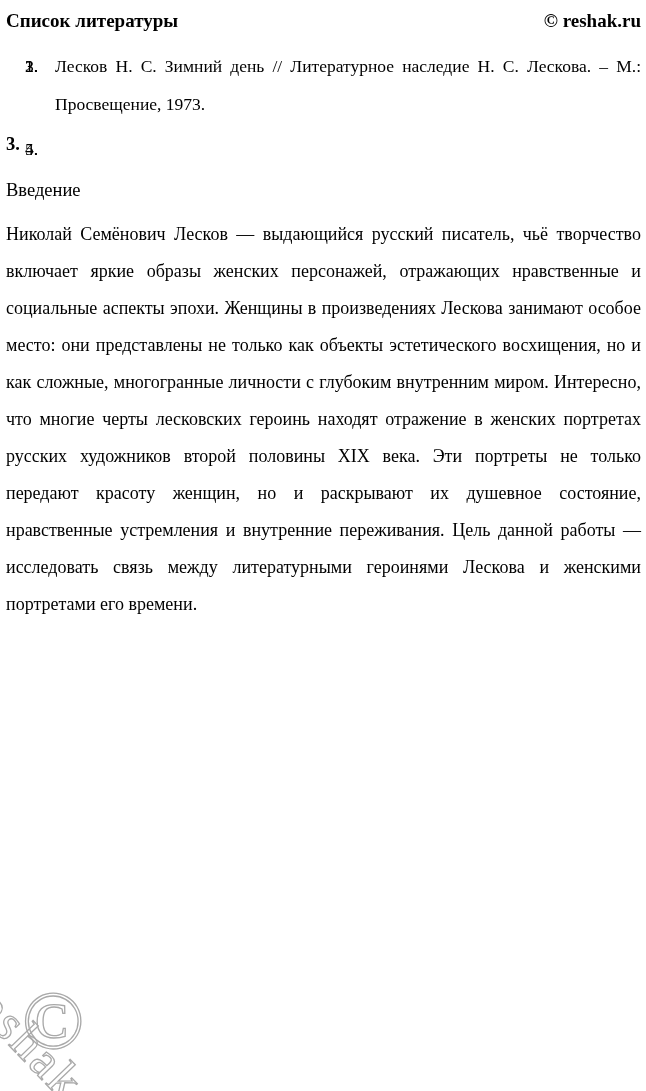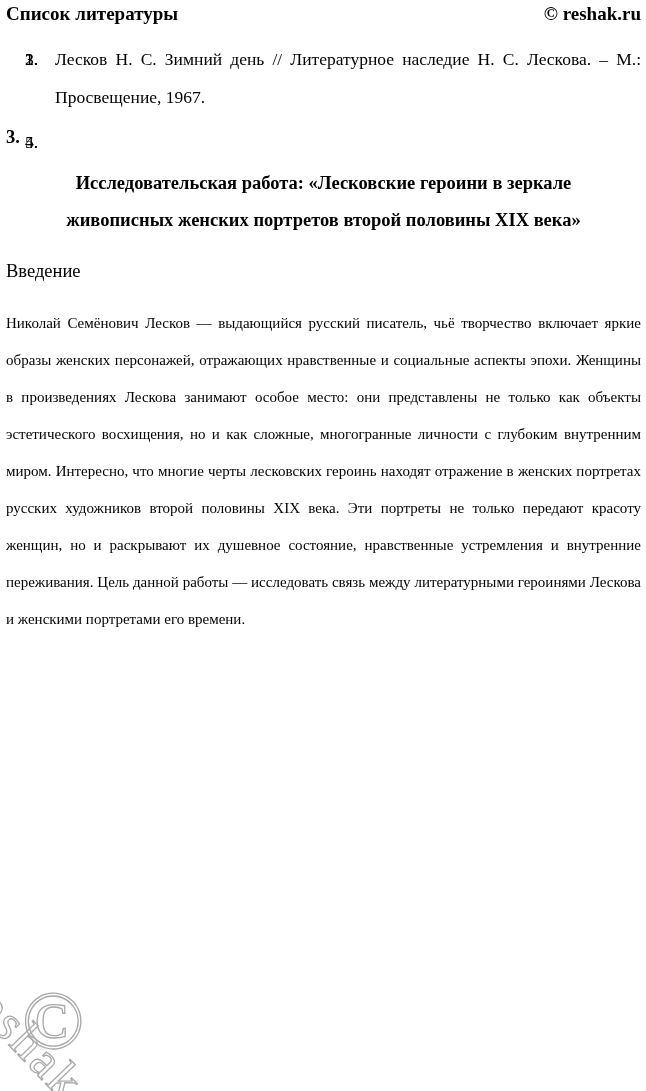--- a/index.html
+++ b/index.html
@@ -14,20 +14,21 @@
   }
   .page {
     padding: 2px 5px 0 6px;
     position: relative;
   }
   
   .header {
     display: flex;
     justify-content: space-between;
     align-items: flex-start;
+    margin-top: 7px;
   }
   .header-title {
     font-weight: bold;
     font-size: 19px;
     line-height: 24px;
   }
   .header-watermark {
     font-size: 19px;
     line-height: 24px;
     font-weight: bold;
@@ -67,24 +68,24 @@
     margin-top: 14px;
     padding: 0 14px;
   }
   .subheading {
     font-weight: normal;
     font-size: 18.5px;
     line-height: 28px;
     margin-top: 18px;
   }
   .intro-paragraph {
-    font-size: 15px;
+    font-size: 18px;
     line-height: 37px;
     text-align: justify;
-    margin-top: 20px;
+    margin-top: 12px;
   }
   
   .wm-logo {
     position: absolute;
     left: 0;
     top: 962px;
     width: 220px;
     height: 140px;
     pointer-events: none;
     z-index: 5;
@@ -123,33 +124,32 @@
 
   <ol class="bib-list">
     <li class="bib-item">
       <span class="bib-num">1.</span>
     </li>
     <li class="bib-item">
       <span class="bib-num">2.</span>
     </li>
     <li class="bib-item">
       <span class="bib-num">3.</span>
-      <span class="bib-text">Лесков Н. С. Зимний день // Литературное наследие Н. С. Лескова. – М.: Просвещение, 1967.</span>
+      <span class="bib-text">Лесков Н. С. Зимний день // Литературное наследие Н. С. Лескова. – М.: Просвещение, 1973.</span>
     </li>
     <li class="bib-item">
       <span class="bib-num">4.</span>
     </li>
     <li class="bib-item">
       <span class="bib-num">5.</span>
     </li>
   </ol>
 
   <div class="section-number">3.</div>
 
-  <div class="research-title">Исследовательская работа: «Лесковские героини в зеркале живописных женских портретов второй половины XIX века»</div>
 
   <div class="subheading">Введение</div>
 
   <div class="intro-paragraph">Николай Семёнович Лесков — выдающийся русский писатель, чьё творчество включает яркие образы женских персонажей, отражающих нравственные и социальные аспекты эпохи. Женщины в произведениях Лескова занимают особое место: они представлены не только как объекты эстетического восхищения, но и как сложные, многогранные личности с глубоким внутренним миром. Интересно, что многие черты лесковских героинь находят отражение в женских портретах русских художников второй половины XIX века. Эти портреты не только передают красоту женщин, но и раскрывают их душевное состояние, нравственные устремления и внутренние переживания. Цель данной работы — исследовать связь между литературными героинями Лескова и женскими портретами его времени.</div>
 
 </div>
 
 <div class="wm-logo">
   <span class="wm-text">reshak.ru</span>
   <span class="wm-copyright">©</span>

